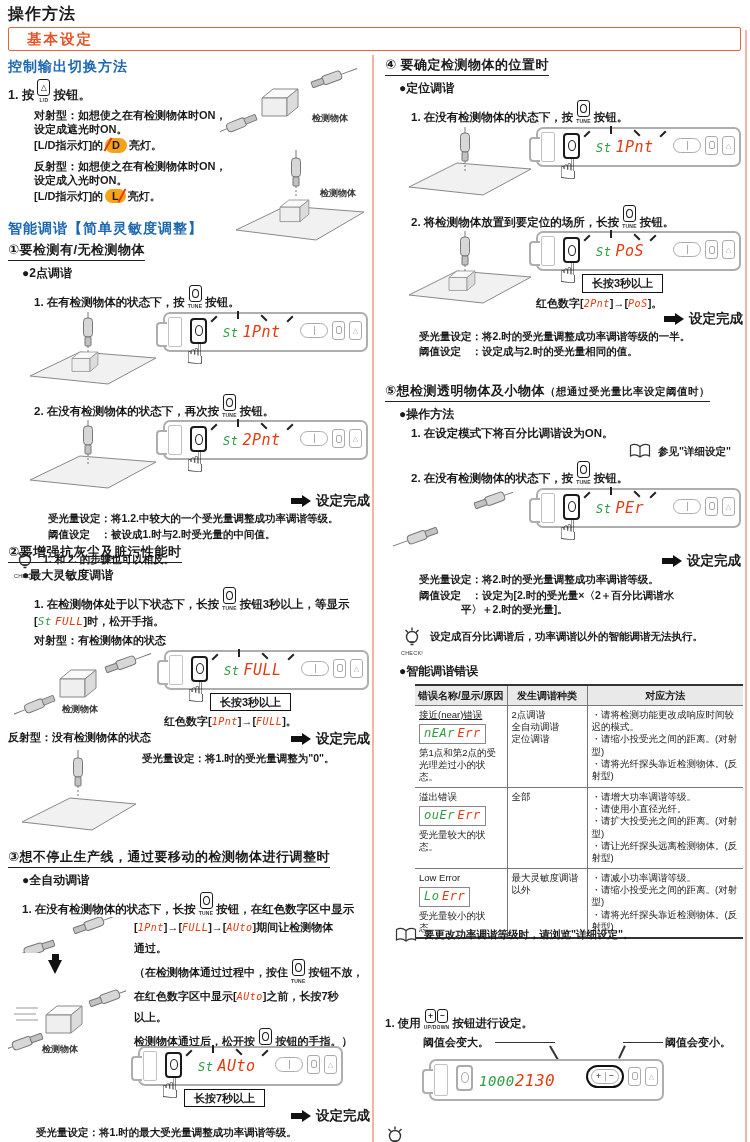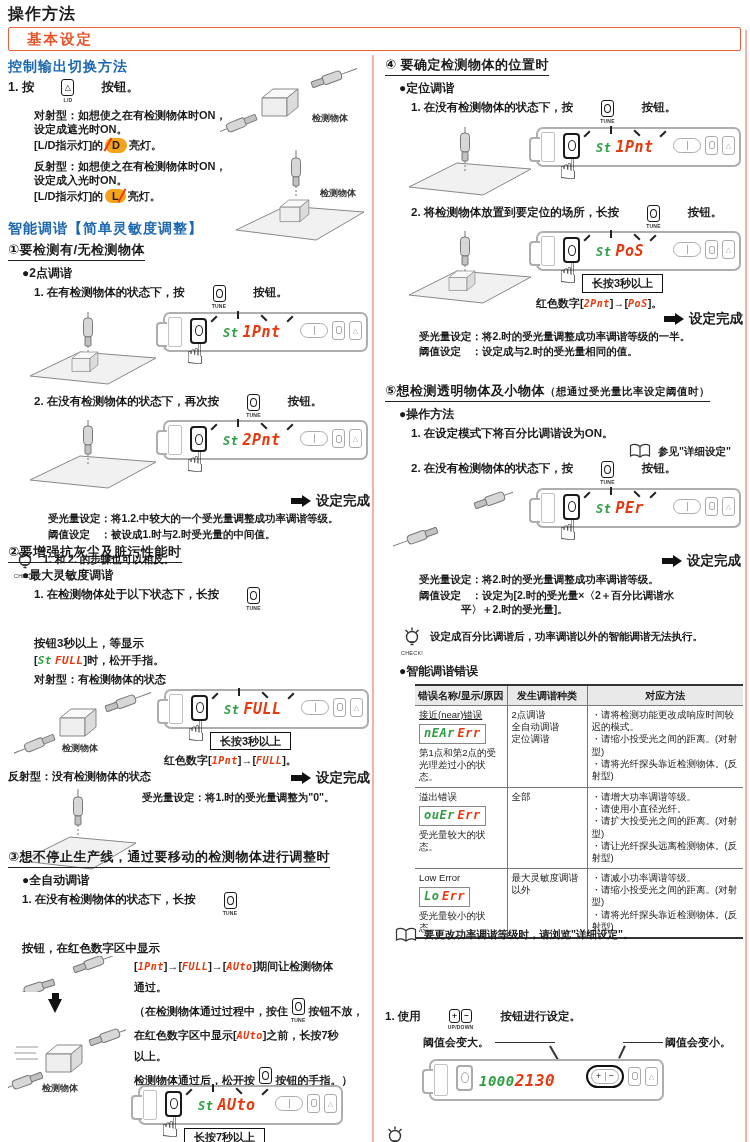--- a/index.html
+++ b/index.html
@@ -18,42 +18,42 @@
 
   .col { position:absolute; top:55px; }
   .col-left { left:8px; width:362px; height:1087px; }
   .col-right { left:385px; width:358px; height:1087px; }
   .blk { position:absolute; left:0; width:100%; }
 
   .h-blue { color:#1b67b0; font-weight:bold; font-size:14px; letter-spacing:1px; }
   .h-num { font-size:13px; font-weight:bold; letter-spacing:.5px; border-bottom:1.6px solid #222; display:inline-block; padding-bottom:1px; }
   .h-num .sm { font-size:10.5px; }
   .h-bullet { font-weight:bold; font-size:12px; margin-top:5px; }
-  .step { font-size:11.5px; font-weight:bold; margin-top:4px; display:flex; align-items:flex-start; flex-wrap:wrap;gap:24px; }
+  .step { font-size:11.5px; font-weight:bold; margin-top:4px; display:flex; align-items:flex-end; flex-wrap:wrap; }
   .indent1 { margin-left:14px; }
   .indent2 { margin-left:26px; }
   .ptxt { font-size:11px; font-weight:bold; }
 
   
   .ibtn { display:inline-flex; flex-direction:column; align-items:center; margin:0 3px; vertical-align:middle; }
   .ibtn .bod { width:13px; height:17px; border:1.6px solid #1a1a1a; border-radius:3px; background:#fff; display:flex; align-items:center; justify-content:center; }
   .ibtn .dot { width:7px; height:9px; border:1.4px solid #1a1a1a; border-radius:50%; }
   .ibtn .tri { font-size:8px; line-height:1; color:#1a1a1a; }
   .ibtn .lbl { font-size:5px; color:#333; margin-top:1px; letter-spacing:.2px; white-space:nowrap; }
   .ibtn.pair .row2 { display:flex; gap:1px; }
   .ibtn.pair .bod { width:11px; height:14px; }
   .ibtn.pair .plus { font-size:8px; font-weight:bold; }
 
   
   .badge { display:inline-block; background:#f6a31c; border-radius:8px; padding:0 7px; font-weight:bold; font-size:11px; color:#1a1a1a; position:relative; margin:0 2px; }
   .badge::before { content:""; position:absolute; left:2px; top:-1px; width:2px; height:15px; background:#e8380d; transform:rotate(28deg); }
   .badge.r::before { left:auto; right:3px; }
 
   
-  .seg { font-family:"DejaVu Sans Mono",monospace; font-style:italic; font-weight:bold; letter-spacing:.5px; white-space:nowrap; }
+  .seg { font-family:"DejaVu Sans Mono",monospace; font-style:italic; font-weight:normal; letter-spacing:.5px; white-space:nowrap; }
   .seg.g { color:#2f9e44; }
   .seg.r { color:#e8380d; }
 
   
   .sensor { position:relative; width:205px; height:40px; border:2px solid #aeaeae; border-radius:7px; background:#fff; flex:none; }
   .sensor::before { content:""; position:absolute; left:-9px; top:8px; width:9px; height:21px; border:2px solid #aeaeae; border-right:none; border-radius:4px 0 0 4px; background:#fff; }
   .s-cap { position:absolute; left:3px; top:3px; bottom:3px; width:14px; border:1.5px solid #c2c2c2; border-radius:2px; }
   .s-btn { position:absolute; left:25px; top:4px; width:17px; height:26px; border:2px solid #1a1a1a; border-radius:4px; background:#fff; display:flex; align-items:center; justify-content:center; }
   .s-btn i { width:8px; height:11px; border:1.6px solid #1a1a1a; border-radius:50%; }
   .s-disp { position:absolute; left:58px; top:9px; white-space:nowrap; }

